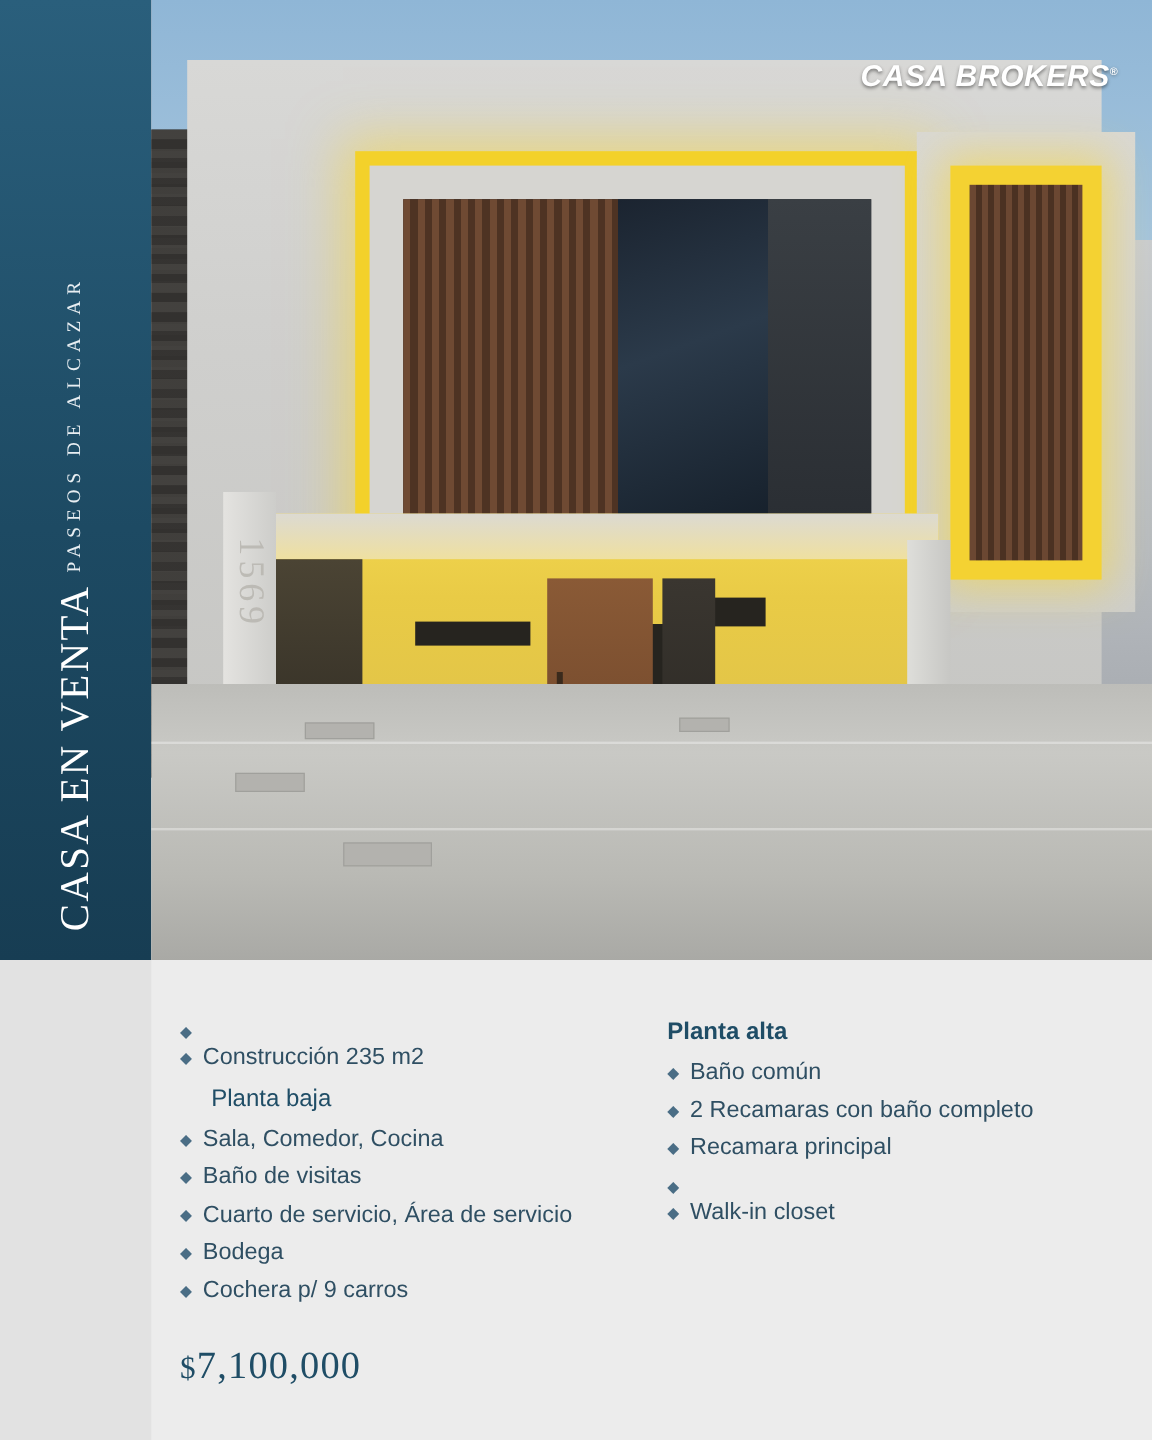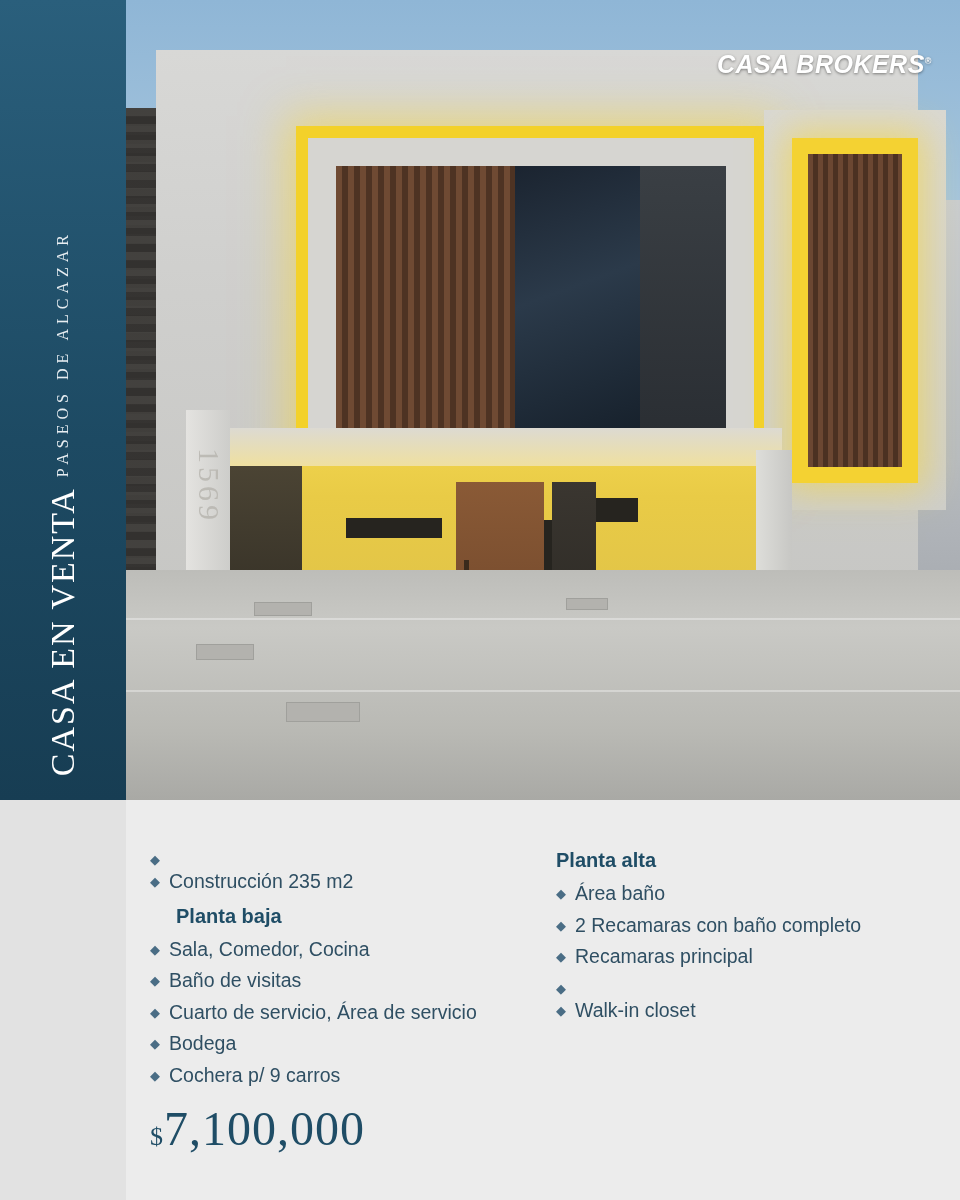--- a/index.html
+++ b/index.html
@@ -294,21 +294,21 @@
   }
   li .bullet {
     color: #4a6d85;
     font-size: 13px;
     line-height: 1;
     margin-top: 9px;
     flex: 0 0 auto;
   }
   .subhead {
     color: #1f4d66;
-    font-weight: 700;
+    font-weight: 400;
     font-size: 20px;
     margin: 2px 0 2px 26px;
     line-height: 1.6;
   }
   .subhead-top {
     color: #1f4d66;
     font-weight: 700;
     font-size: 20px;
     margin: 0 0 2px 0;
     line-height: 1.6;
@@ -316,21 +316,21 @@
   .price {
     position: absolute;
     left: 150px; bottom: 44px;
     color: #1f4d66;
     font-family: "Liberation Serif", serif;
     letter-spacing: 1px;
     display: flex;
     align-items: baseline;
   }
   .price .cur { font-size: 26px; font-weight: 400; }
-  .price .amt { font-size: 48px; font-weight: 400; margin-top: 45px; }
+  .price .amt { font-size: 32px; font-weight: 400; margin-top: 45px; }
 </style>
 </head>
 <body>
 
 <div class="flyer">
 
   <div class="side-band">
     <div class="side-band-text">
       <div class="vert-wrap">
         <span class="vert-title">CASA EN VENTA</span>
@@ -431,29 +431,29 @@
             <span>Cochera p/ 9 carros</span>
           </li>
         </ul>
       </div>
 
       <div class="col">
         <div class="subhead-top">Planta alta</div>
         <ul>
           <li>
             <span class="bullet">◆</span>
-            <span>Área baño</span>
+            <span>Baño común</span>
           </li>
           <li>
             <span class="bullet">◆</span>
             <span>2 Recamaras con baño completo</span>
           </li>
           <li>
             <span class="bullet">◆</span>
-            <span>Recamaras principal</span>
+            <span>Recamara principal</span>
           </li>
           <li>
             <span class="bullet">◆</span>
           </li>
           <li>
             <span class="bullet">◆</span>
             <span>Walk-in closet</span>
           </li>
         </ul>
       </div>

